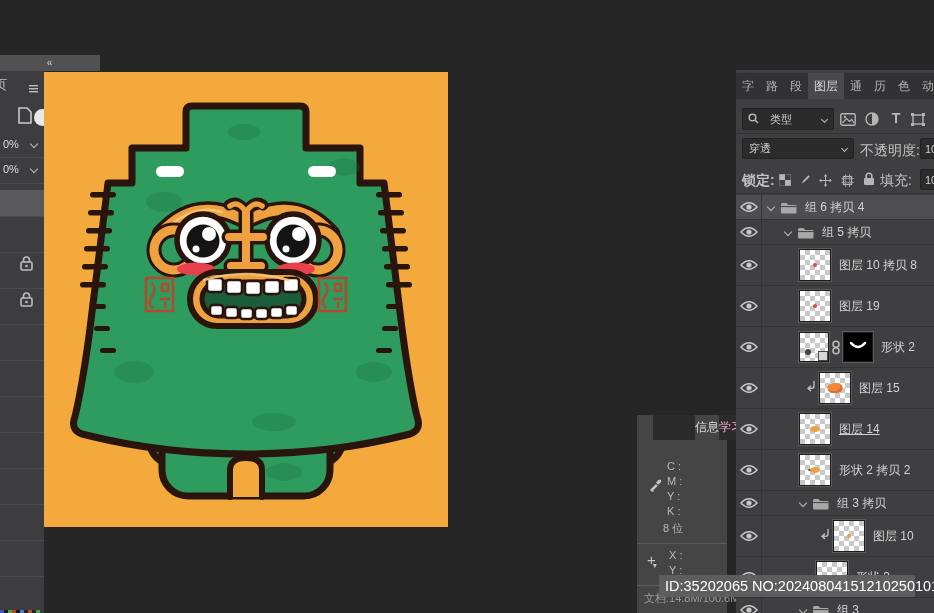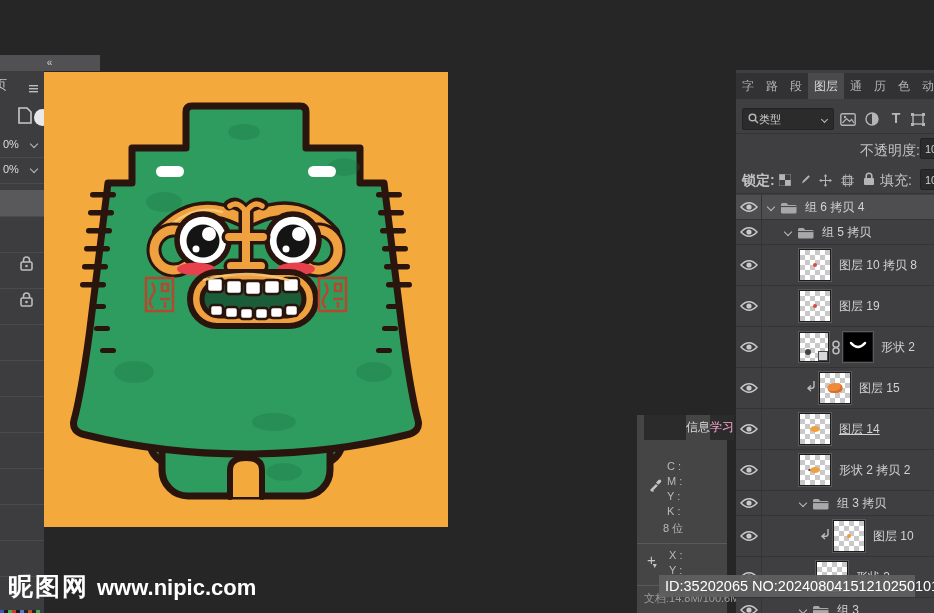--- a/index.html
+++ b/index.html
@@ -35,21 +35,21 @@
   .no{fill:none;stroke:var(--orange);stroke-width:8;stroke-linecap:round;}
   .hl{fill:none;stroke:#f8c977;stroke-width:2.5;stroke-linecap:round;opacity:.9;}
   .lip{fill:var(--orange);stroke:var(--outl);stroke-width:6;}
   .mouth{fill:#1a5d38;stroke:var(--outl);stroke-width:5;}
   .tooth{fill:#ffffff;stroke:var(--outl);stroke-width:2.5;}
   .seal{fill:none;stroke:var(--sealred);stroke-width:2.5;}
   .tex{fill:#147140;opacity:.28;}
 
   
   .info-panel{position:absolute;left:637px;top:415px;width:90px;height:198px;background:#454545;z-index:10;color:#b9b9b9;}
-  .info-tabs{position:absolute;left:7px;top:0;width:100%;height:25px;background:#2b2b2b;display:flex;padding-left:42px;}
+  .info-tabs{position:absolute;left:16px;top:0;width:100%;height:25px;background:#2b2b2b;display:flex;padding-left:42px;}
   .itab{width:45px;height:25px;font-size:12px;color:#f9a8d4;text-align:center;line-height:25px;}
   .itab.active{background:#454545;color:#dadada;}
   .cmyk{position:absolute;left:30px;top:44px;font-size:11px;line-height:15px;}
   .depth{position:absolute;left:26px;top:106px;font-size:11px;}
   .dropper{position:absolute;left:11px;top:62px;}
   .idiv{position:absolute;left:0;width:100%;height:1px;background:#5a5a5c;}
   .xy{position:absolute;left:32px;top:133px;font-size:11px;line-height:15px;}
   .crossh{position:absolute;left:10px;top:136px;font-size:15px;color:#c5c5c5;}
   .crossh i{font-size:8px;font-style:normal;position:relative;top:3px;left:-3px;}
   .docrow{position:absolute;left:7px;top:176px;font-size:11px;color:#9d9d9d;white-space:nowrap;}
@@ -311,21 +311,21 @@
       </div>
 
     <div class="prow" style="top:34px;height:30px;border-bottom:1px solid #333335;">
       <div class="field" style="left:6px;top:4px;width:92px;height:22px;">
         <span style="margin-left:5px;">
           <svg width="11" height="11">
               <circle cx="4.5" cy="4.5" r="3.3" fill="none" stroke="#b5b5b5" stroke-width="1.5"></circle>
               <path d="M7,7 l3,3" stroke="#b5b5b5" stroke-width="1.5"></path>
             </svg>
         </span>
-        <span style="margin-left:0;">类型</span>
+        <span style="margin-left:11px;">类型</span>
         <span class="chev"></span>
       </div>
       <span class="icnbtn" style="left:102px;top:6px;">
         <svg width="16" height="13">
             <rect x="0.8" y="0.8" width="14.4" height="11.4" rx="1.5" fill="none" stroke="#b5b5b5" stroke-width="1.4"></rect>
             <path d="M2.5,10 l4,-4.5 l3,3 l2.2,-2 l2.3,3.5" fill="none" stroke="#b5b5b5" stroke-width="1.2"></path>
             <circle cx="5" cy="4" r="1.2" fill="#b5b5b5"></circle>
           </svg>
       </span>
       <span class="icnbtn" style="left:126px;top:6px;">
@@ -340,20 +340,24 @@
             <rect x="2" y="2" width="10" height="9" fill="none" stroke="#b5b5b5" stroke-width="1.4"></rect>
             <rect x="0" y="0" width="3" height="3" fill="#b5b5b5"></rect>
             <rect x="11" y="0" width="3" height="3" fill="#b5b5b5"></rect>
             <rect x="0" y="10" width="3" height="3" fill="#b5b5b5"></rect>
             <rect x="11" y="10" width="3" height="3" fill="#b5b5b5"></rect>
           </svg>
       </span>
     </div>
 
     <div class="prow" style="top:65px;height:29px;">
+      <div class="field" style="left:6px;top:3px;width:112px;height:21px;">
+        <span style="margin-left:6px;">穿透</span>
+        <span class="chev"></span>
+      </div>
       <span class="lbl" style="left:124px;top:7px;">不透明度:</span>
       <div class="field" style="left:184px;top:3px;width:40px;height:21px;">
         <span style="margin-left:4px;">100%</span>
       </div>
     </div>
 
     <div class="prow" style="top:96px;height:28px;border-bottom:1px solid #333335;">
       <span class="lbl" style="left:6px;top:6px;font-weight:bold;">锁定:</span>
       <span class="icnbtn" style="left:40px;top:5px;width:18px;">
         <svg width="12" height="12">
@@ -589,23 +593,20 @@
                 <path d="M1,5.6 h15.5" stroke="#3f3f41" stroke-width="1"></path>
               </svg>
             </span>
             <span class="lname">组 3</span>
           </div>
         </div>
       </div>
   </div>
 
   <div class="id-bar">ID:35202065 NO:20240804151210250101</div>
-  <div class="watermark">
-    <span class="wm-brand">昵图网</span><span class="wm-url">www.nipic.com</span>
-  </div>
   <div class="pixel-strip">
       <i style="background: rgb(58, 87, 196);"></i>
       <i style="background: rgb(27, 27, 27);"></i>
       <i style="background: rgb(63, 174, 73);"></i>
       <i style="background: rgb(196, 59, 48);"></i>
       <i style="background: rgb(27, 27, 27);"></i>
       <i style="background: rgb(74, 123, 208);"></i>
       <i style="background: rgb(34, 34, 34);"></i>
       <i style="background: rgb(187, 79, 46);"></i>
       <i style="background: rgb(34, 34, 34);"></i>

